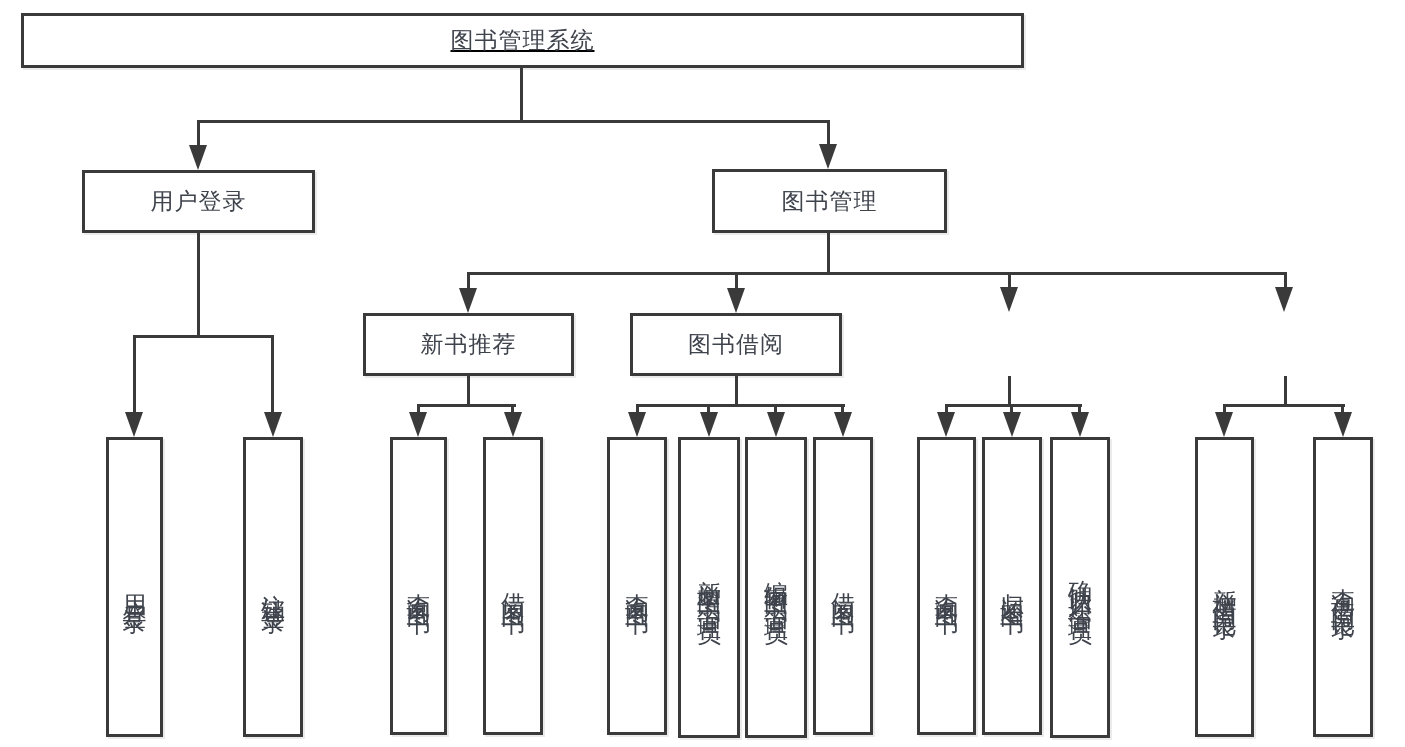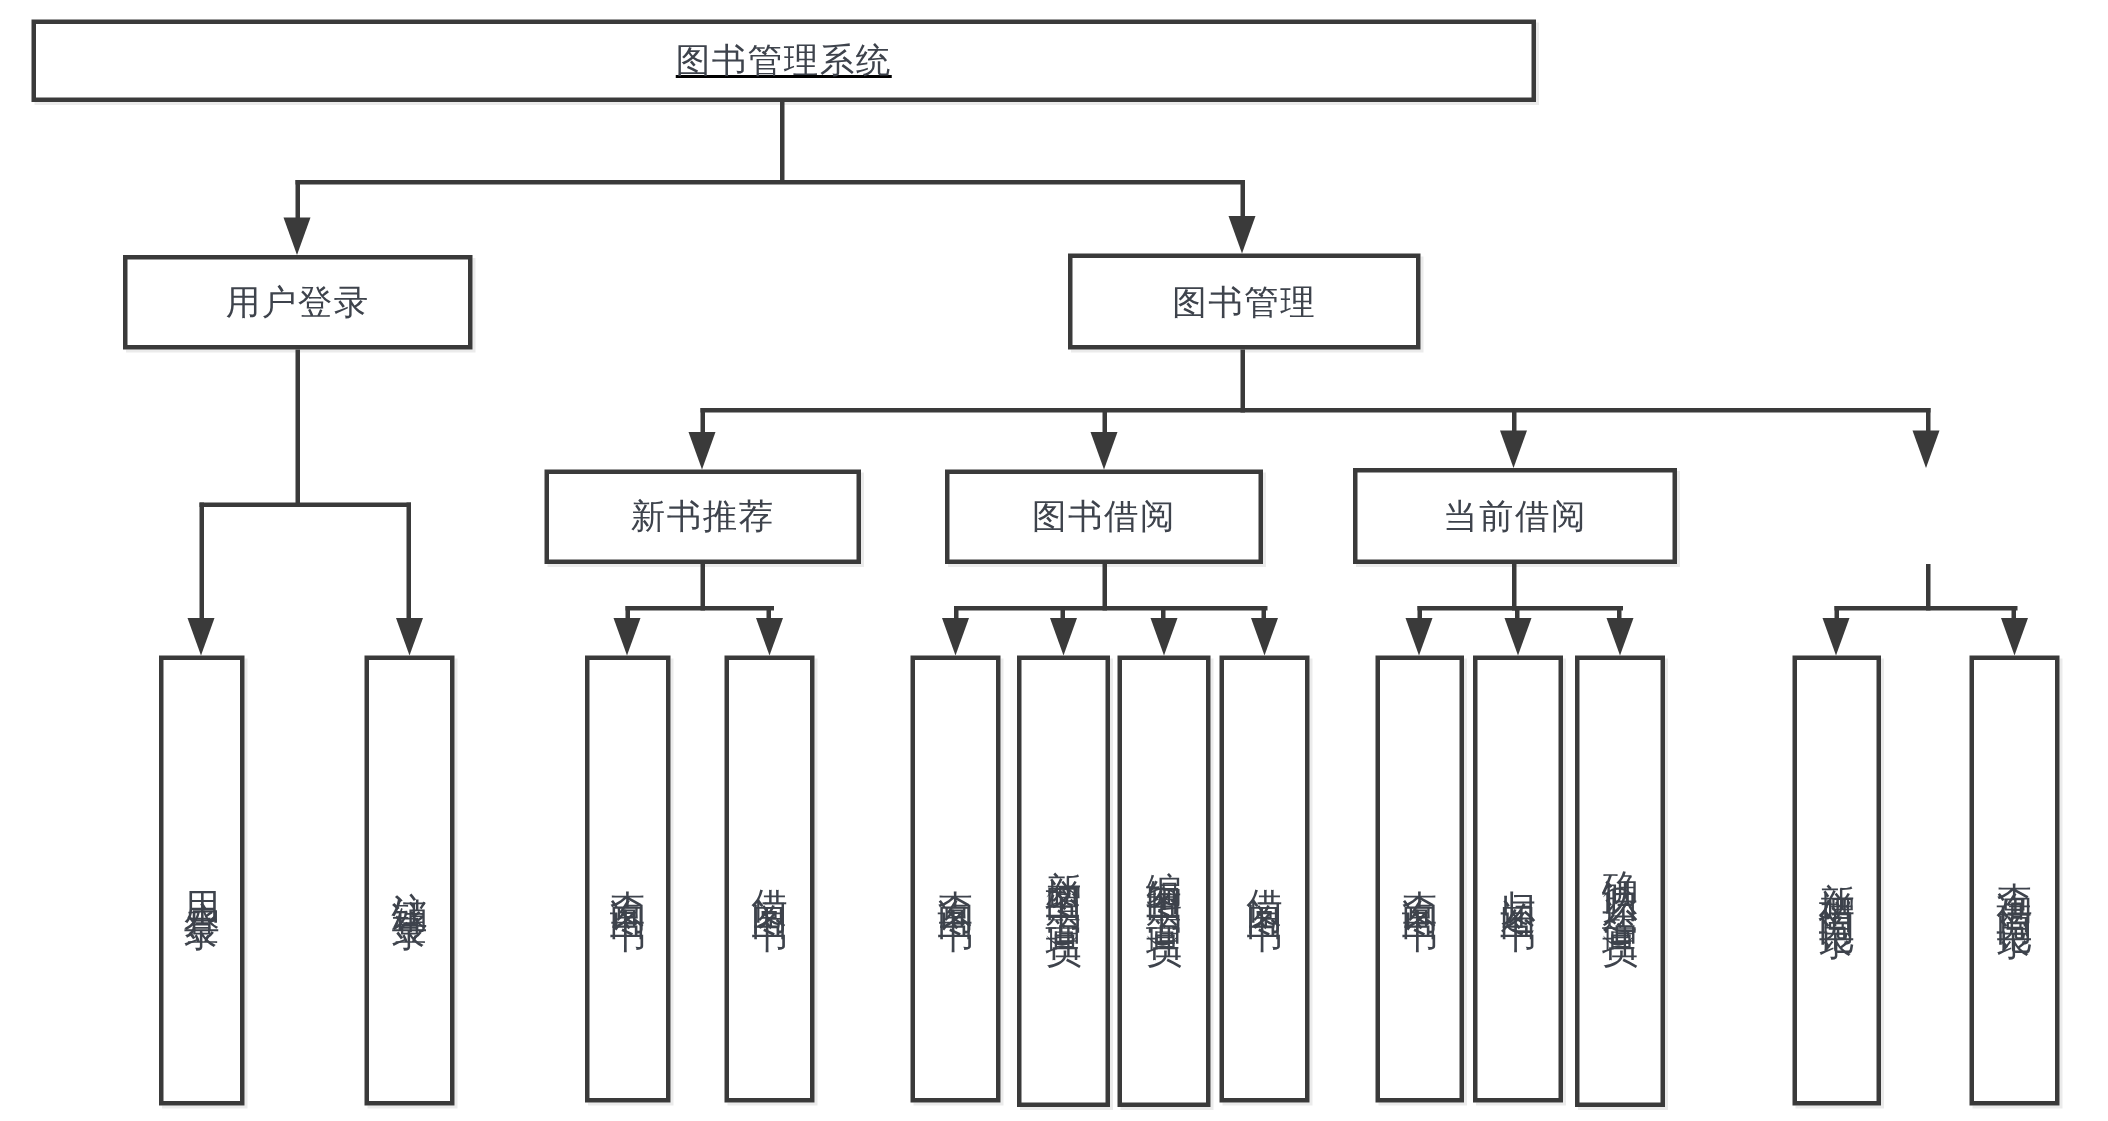--- a/index.html
+++ b/index.html
@@ -75,23 +75,20 @@
   </div>
 
   <div class="box" style="left:630px; top:313px; width:212px; height:63px;">
     <span class="hlabel">图书借阅</span>
   </div>
 
   <div class="box" style="left:363px; top:313px; width:211px; height:63px;">
     <span class="hlabel">新书推荐</span>
   </div>
 
-  <div class="box" style="left:902px; top:312px; width:216px; height:64px;">
-    <span class="hlabel">当前借阅</span>
-  </div>
 
 
   <div class="box" style="left:106px; top:437px; width:57px; height:300px;">
     <span class="vlabel">用户登录</span>
   </div>
   <div class="box" style="left:243px; top:437px; width:60px; height:300px;">
     <span class="vlabel">注销登录</span>
   </div>
 
   <div class="box" style="left:390px; top:437px; width:57px; height:298px;">

